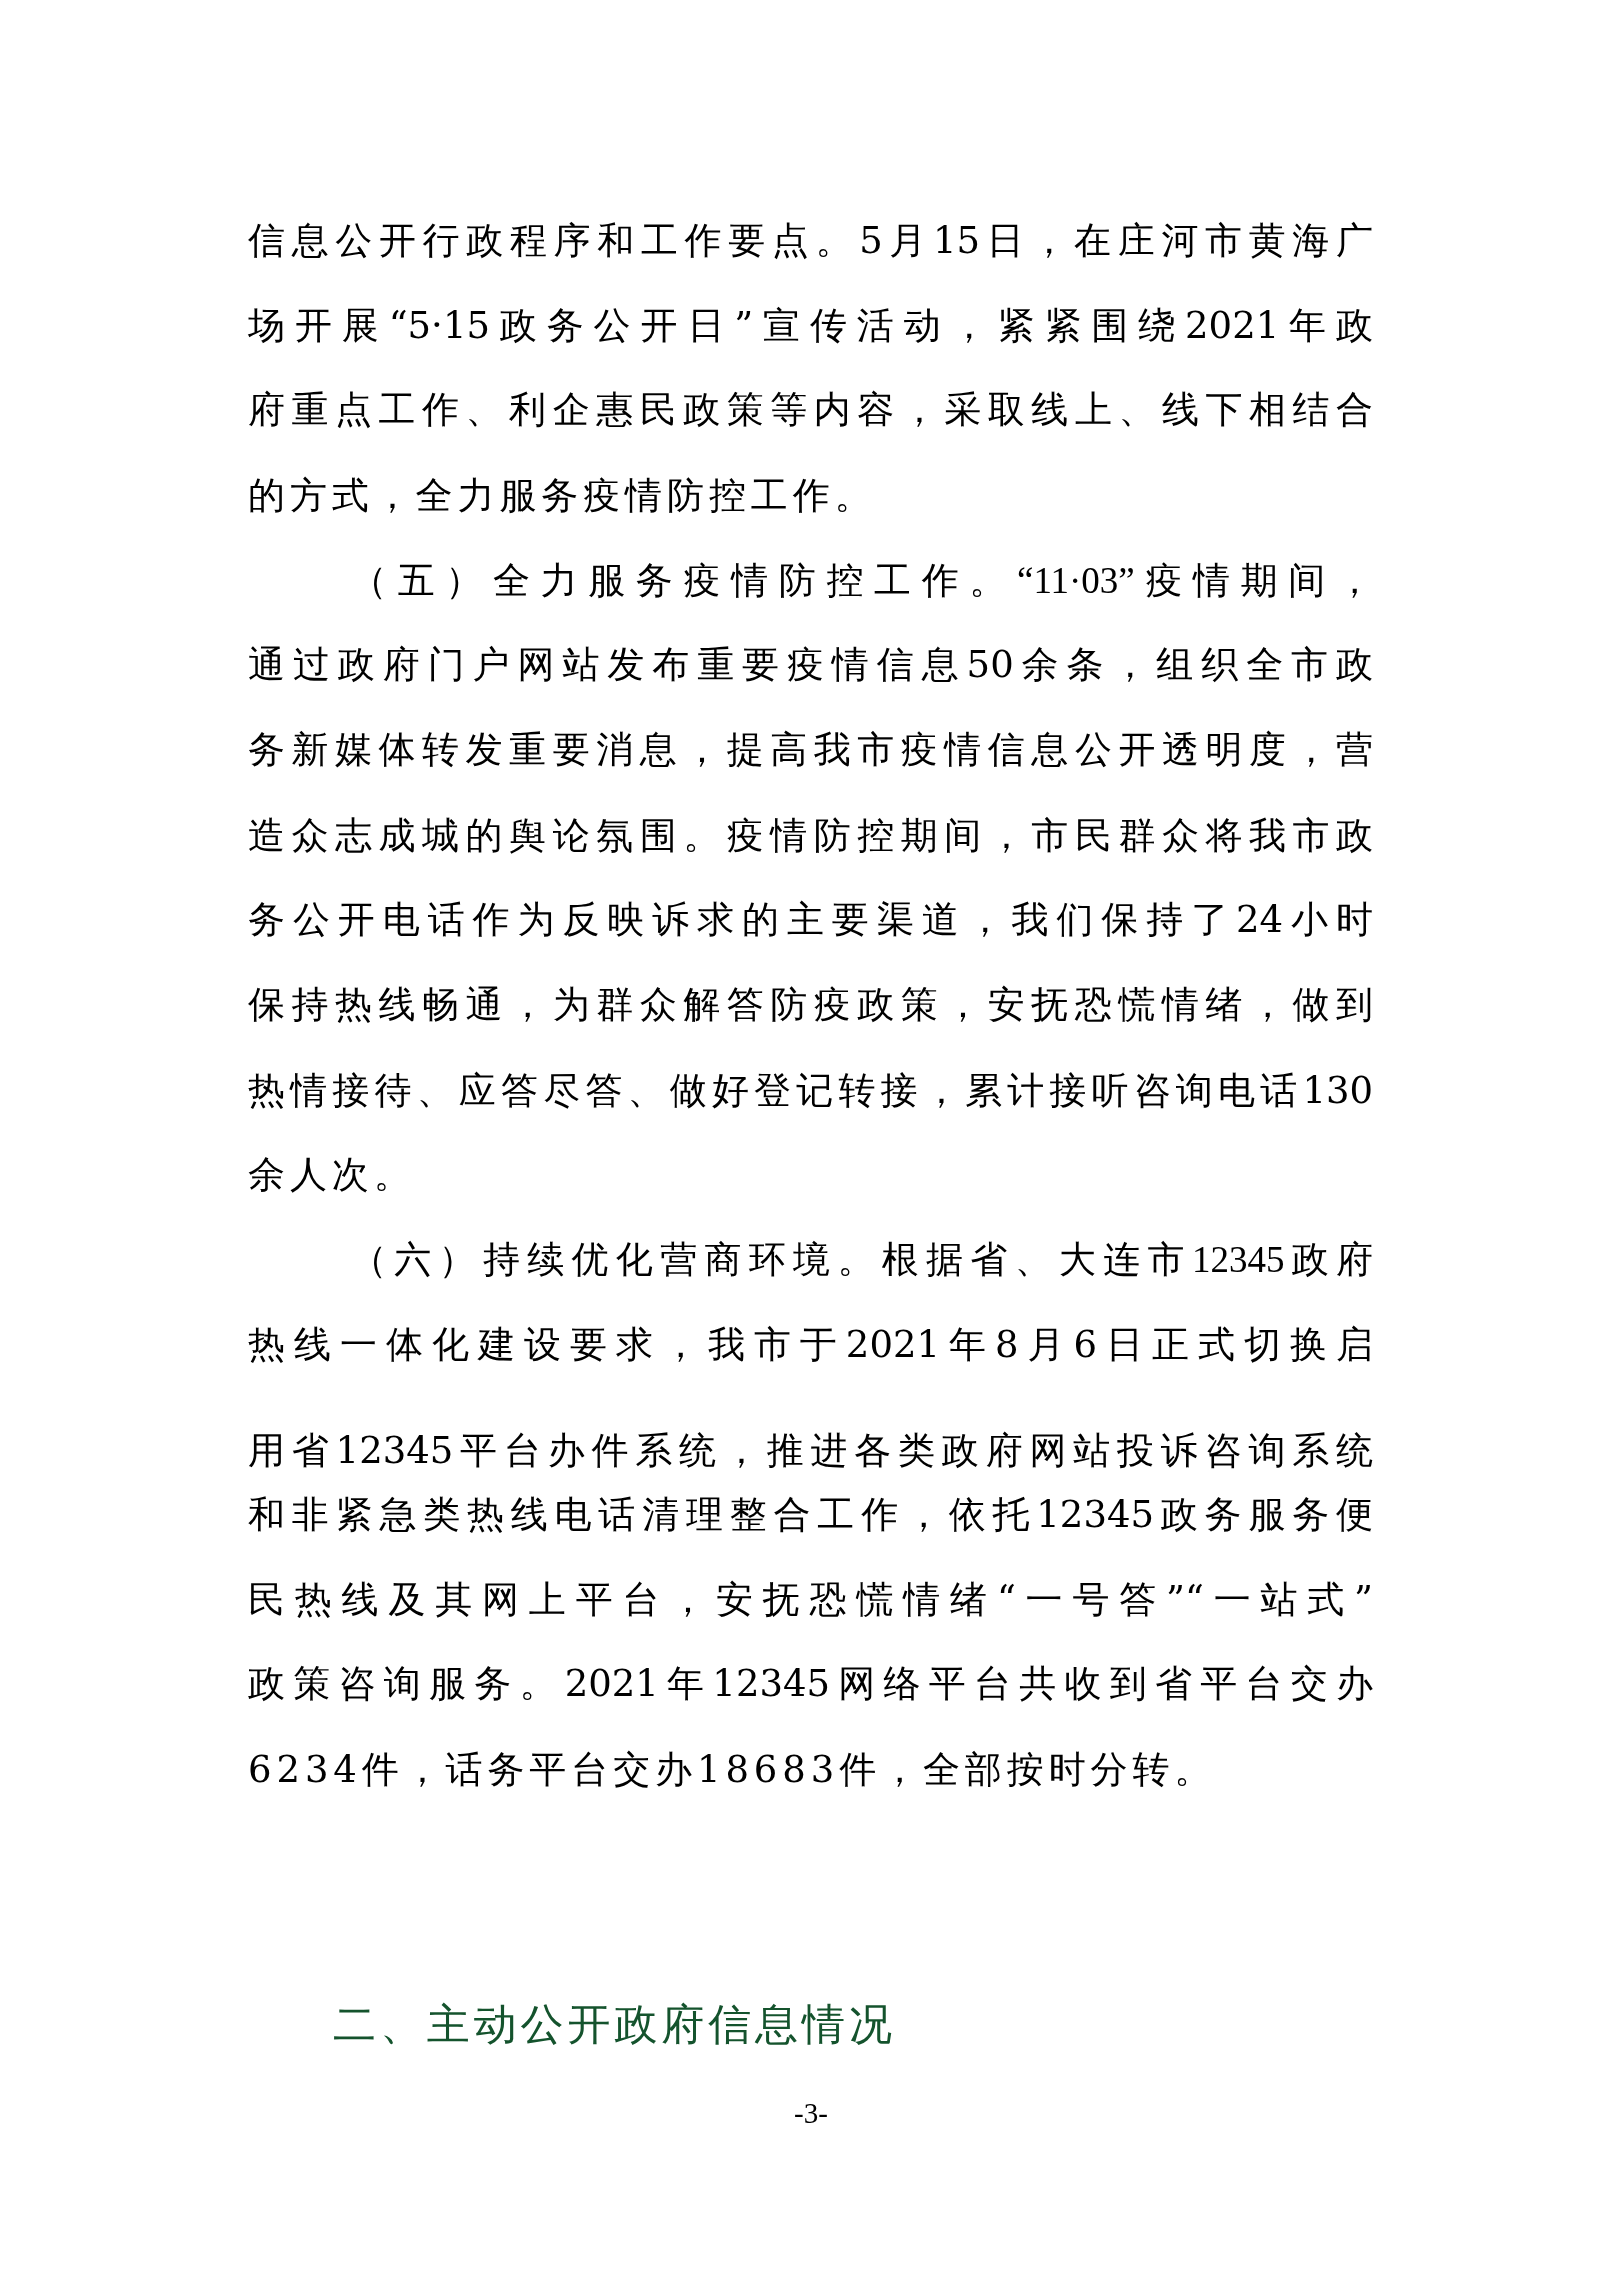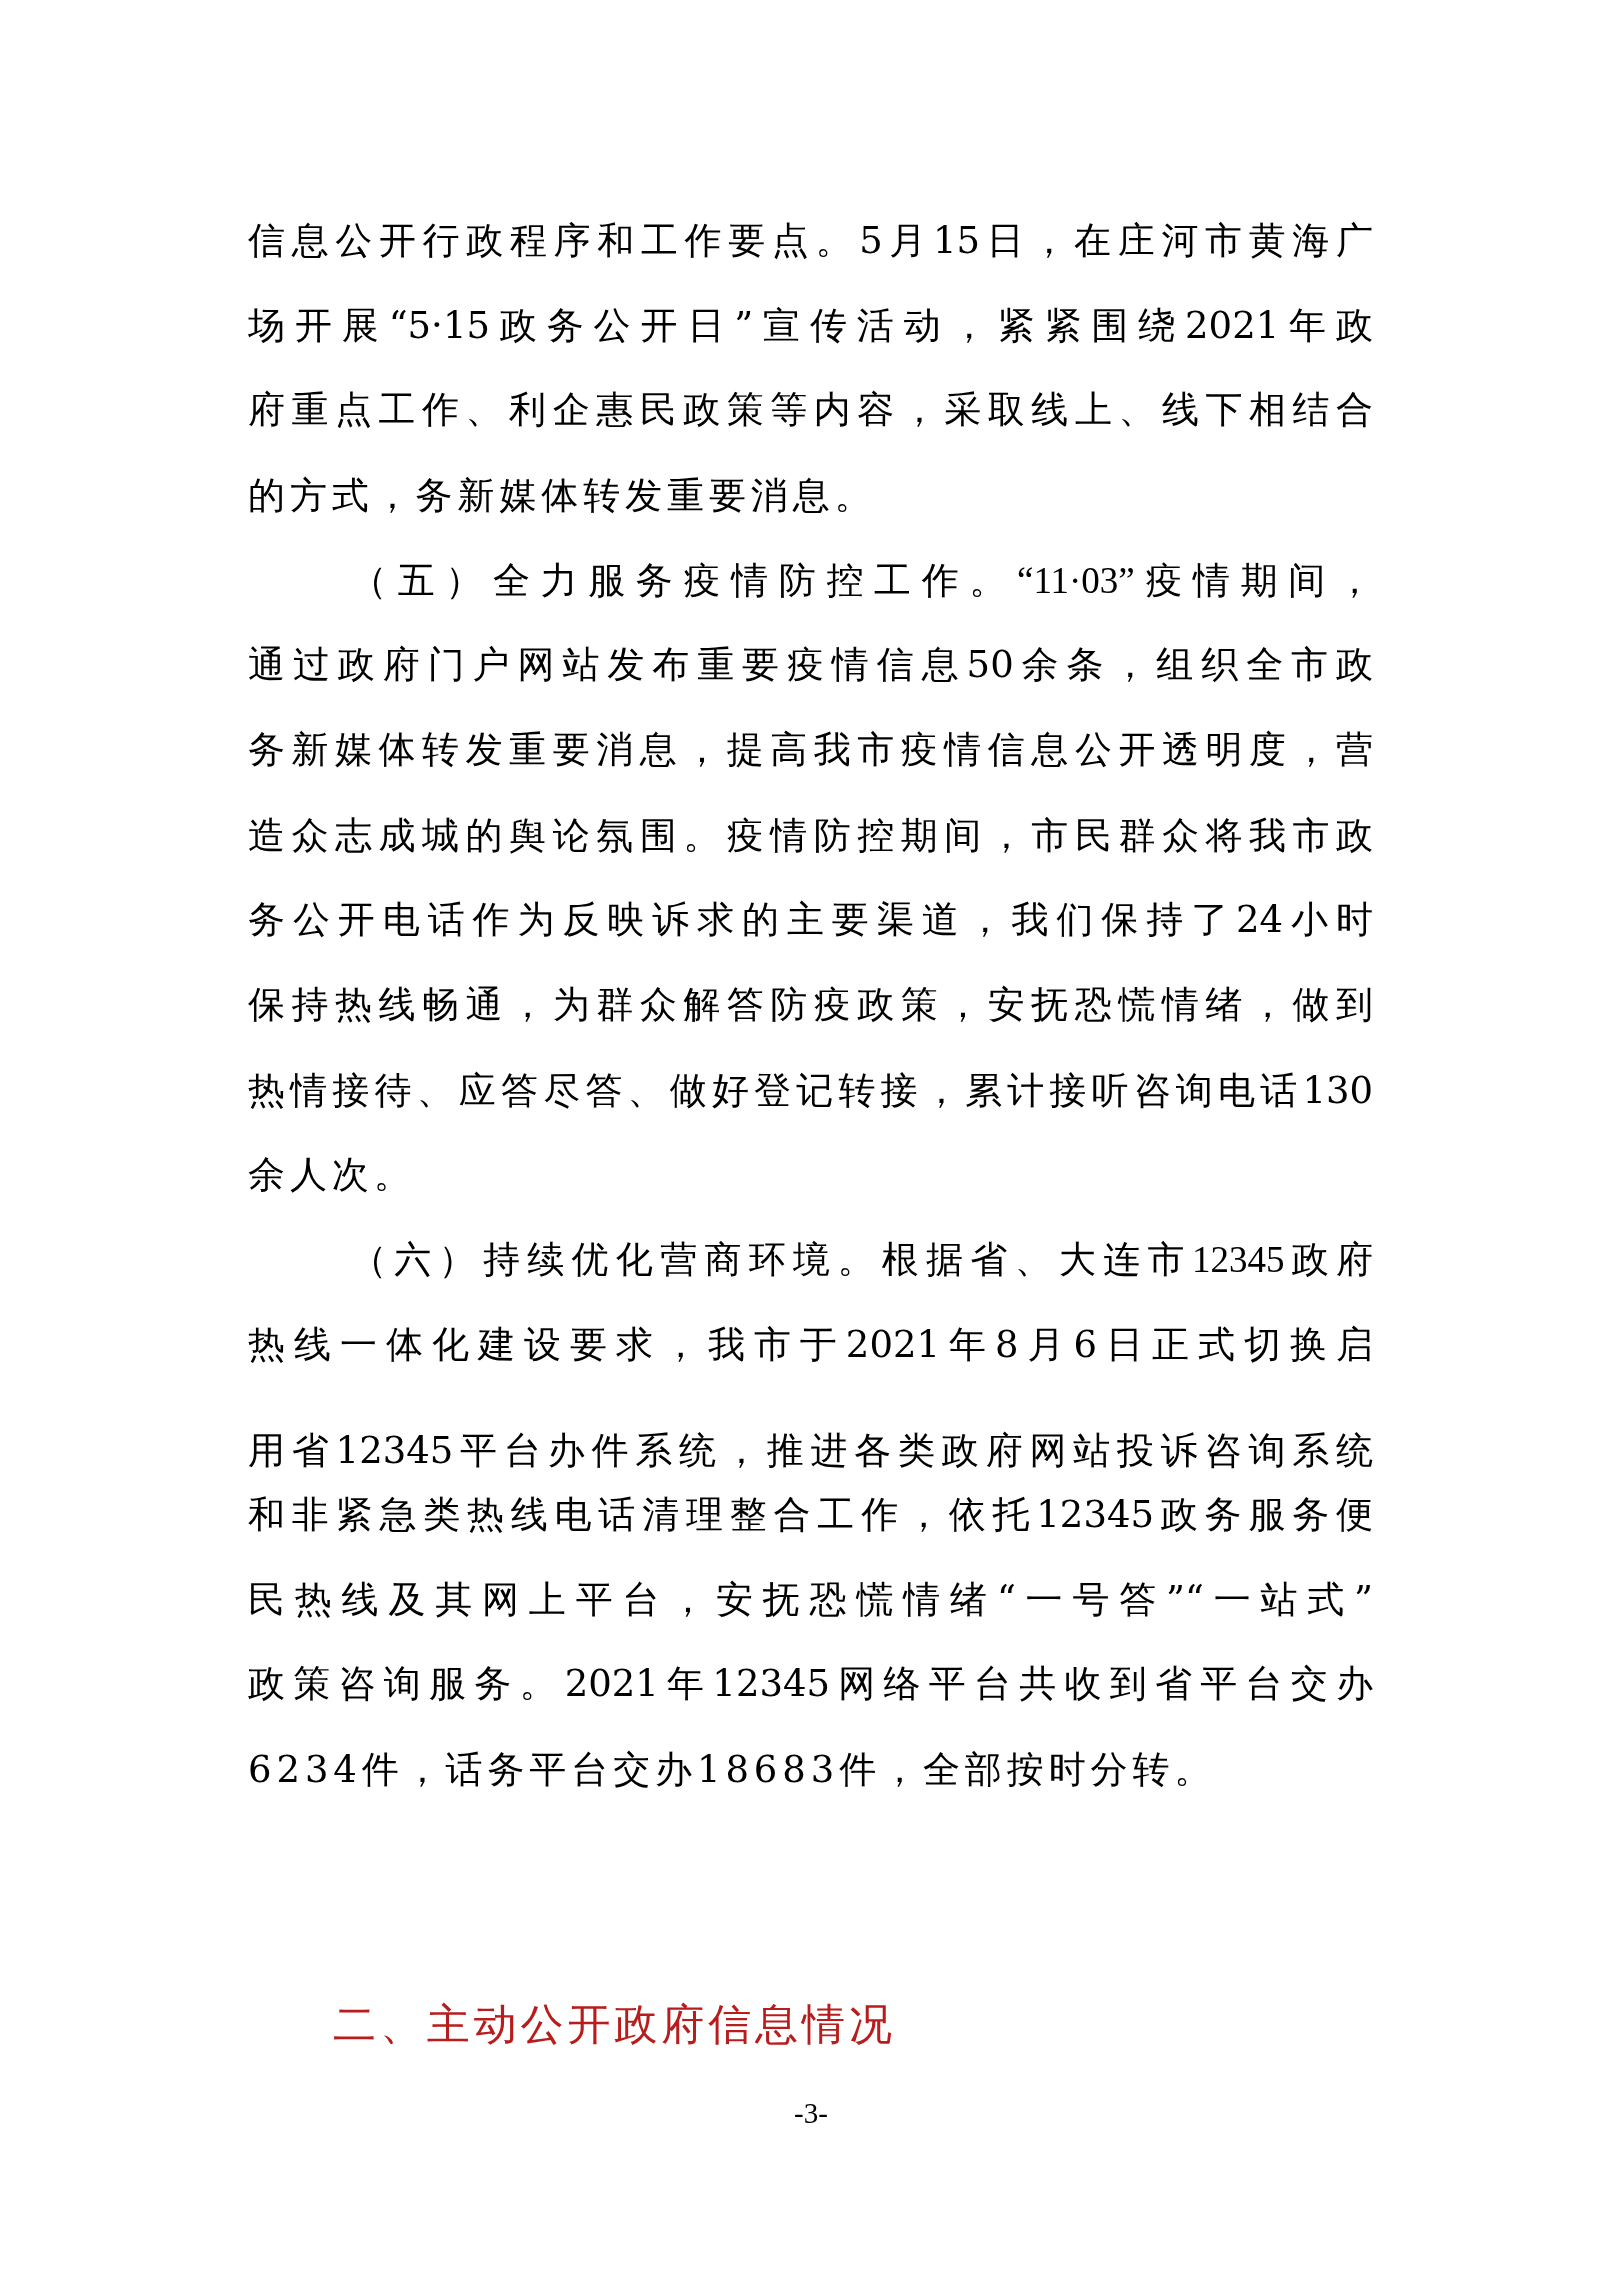--- a/index.html
+++ b/index.html
@@ -22,21 +22,21 @@
   .line.indent { left: 350px; width: 1023px; font-family: Liberation Serif, serif; }
   .heading {
     position: absolute;
     left: 333px;
     top: 1995px;
     height: 59px;
     line-height: 59px;
     font-family: "DejaVu Sans", "Liberation Sans", sans-serif;
     font-size: 43px;
     letter-spacing: 3.9px;
-    color: #b91c1c;
+    color: #14532d;
     white-space: nowrap;
   }
   .page-number {
     position: absolute;
     left: 762px;
     width: 98px;
     top: 2096px;
     height: 35px;
     line-height: 35px;
     text-align: center;
@@ -47,21 +47,21 @@
 </style>
 </head>
 <body>
 
 <div class="page">
 
   <div>
     <div class="line" style="top:211px;">信息公开行政程序和工作要点。5月15日，在庄河市黄海广</div>
     <div class="line" style="top:296px;">场开展“5·15政务公开日”宣传活动，紧紧围绕2021年政</div>
     <div class="line" style="top:380px;">府重点工作、利企惠民政策等内容，采取线上、线下相结合</div>
-    <div class="line last" style="top:466px;">的方式，务新媒体转发重要消息。</div>
+    <div class="line last" style="top:466px;">的方式，全力服务疫情防控工作。</div>
   </div>
 
   <div>
     <div class="line indent" style="top:551px;">（五）全力服务疫情防控工作。“11·03”疫情期间，</div>
     <div class="line" style="top:635px;">通过政府门户网站发布重要疫情信息50余条，组织全市政</div>
     <div class="line" style="top:720px;">务新媒体转发重要消息，提高我市疫情信息公开透明度，营</div>
     <div class="line" style="top:806px;">造众志成城的舆论氛围。疫情防控期间，市民群众将我市政</div>
     <div class="line" style="top:890px;">务公开电话作为反映诉求的主要渠道，我们保持了24小时</div>
     <div class="line" style="top:975px;">保持热线畅通，为群众解答防疫政策，安抚恐慌情绪，做到</div>
     <div class="line" style="top:1061px;">热情接待、应答尽答、做好登记转接，累计接听咨询电话130</div>

